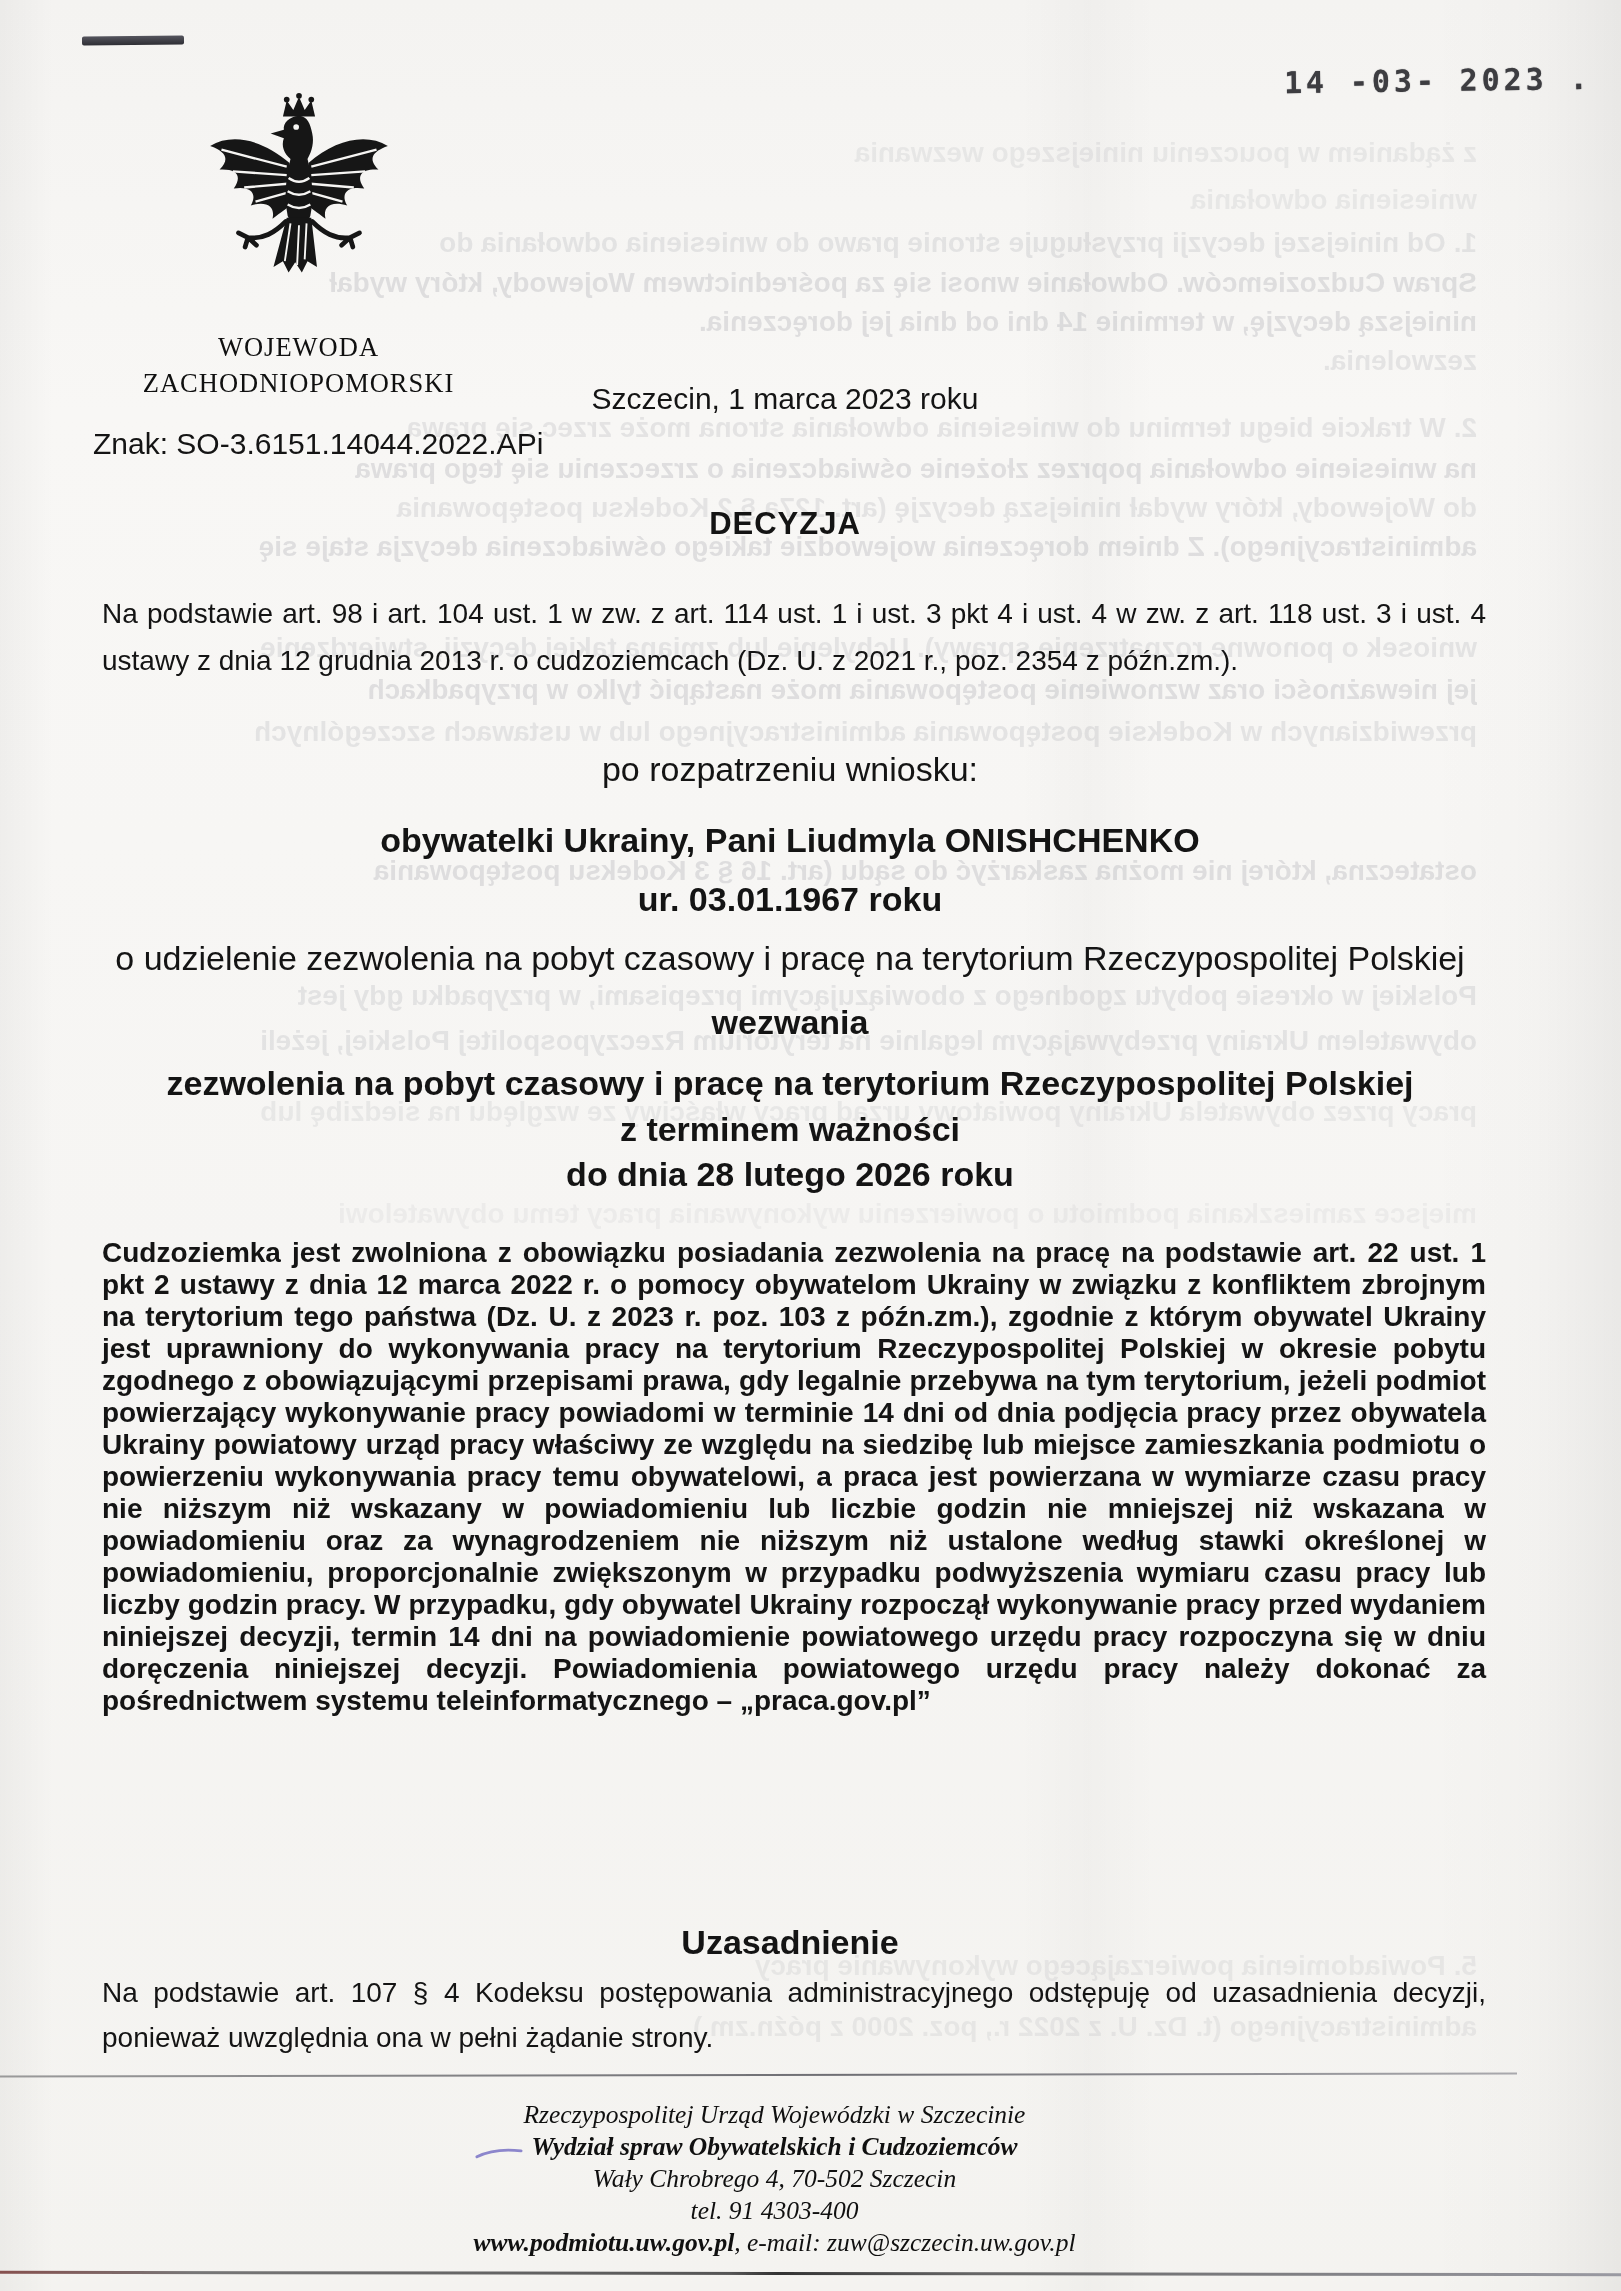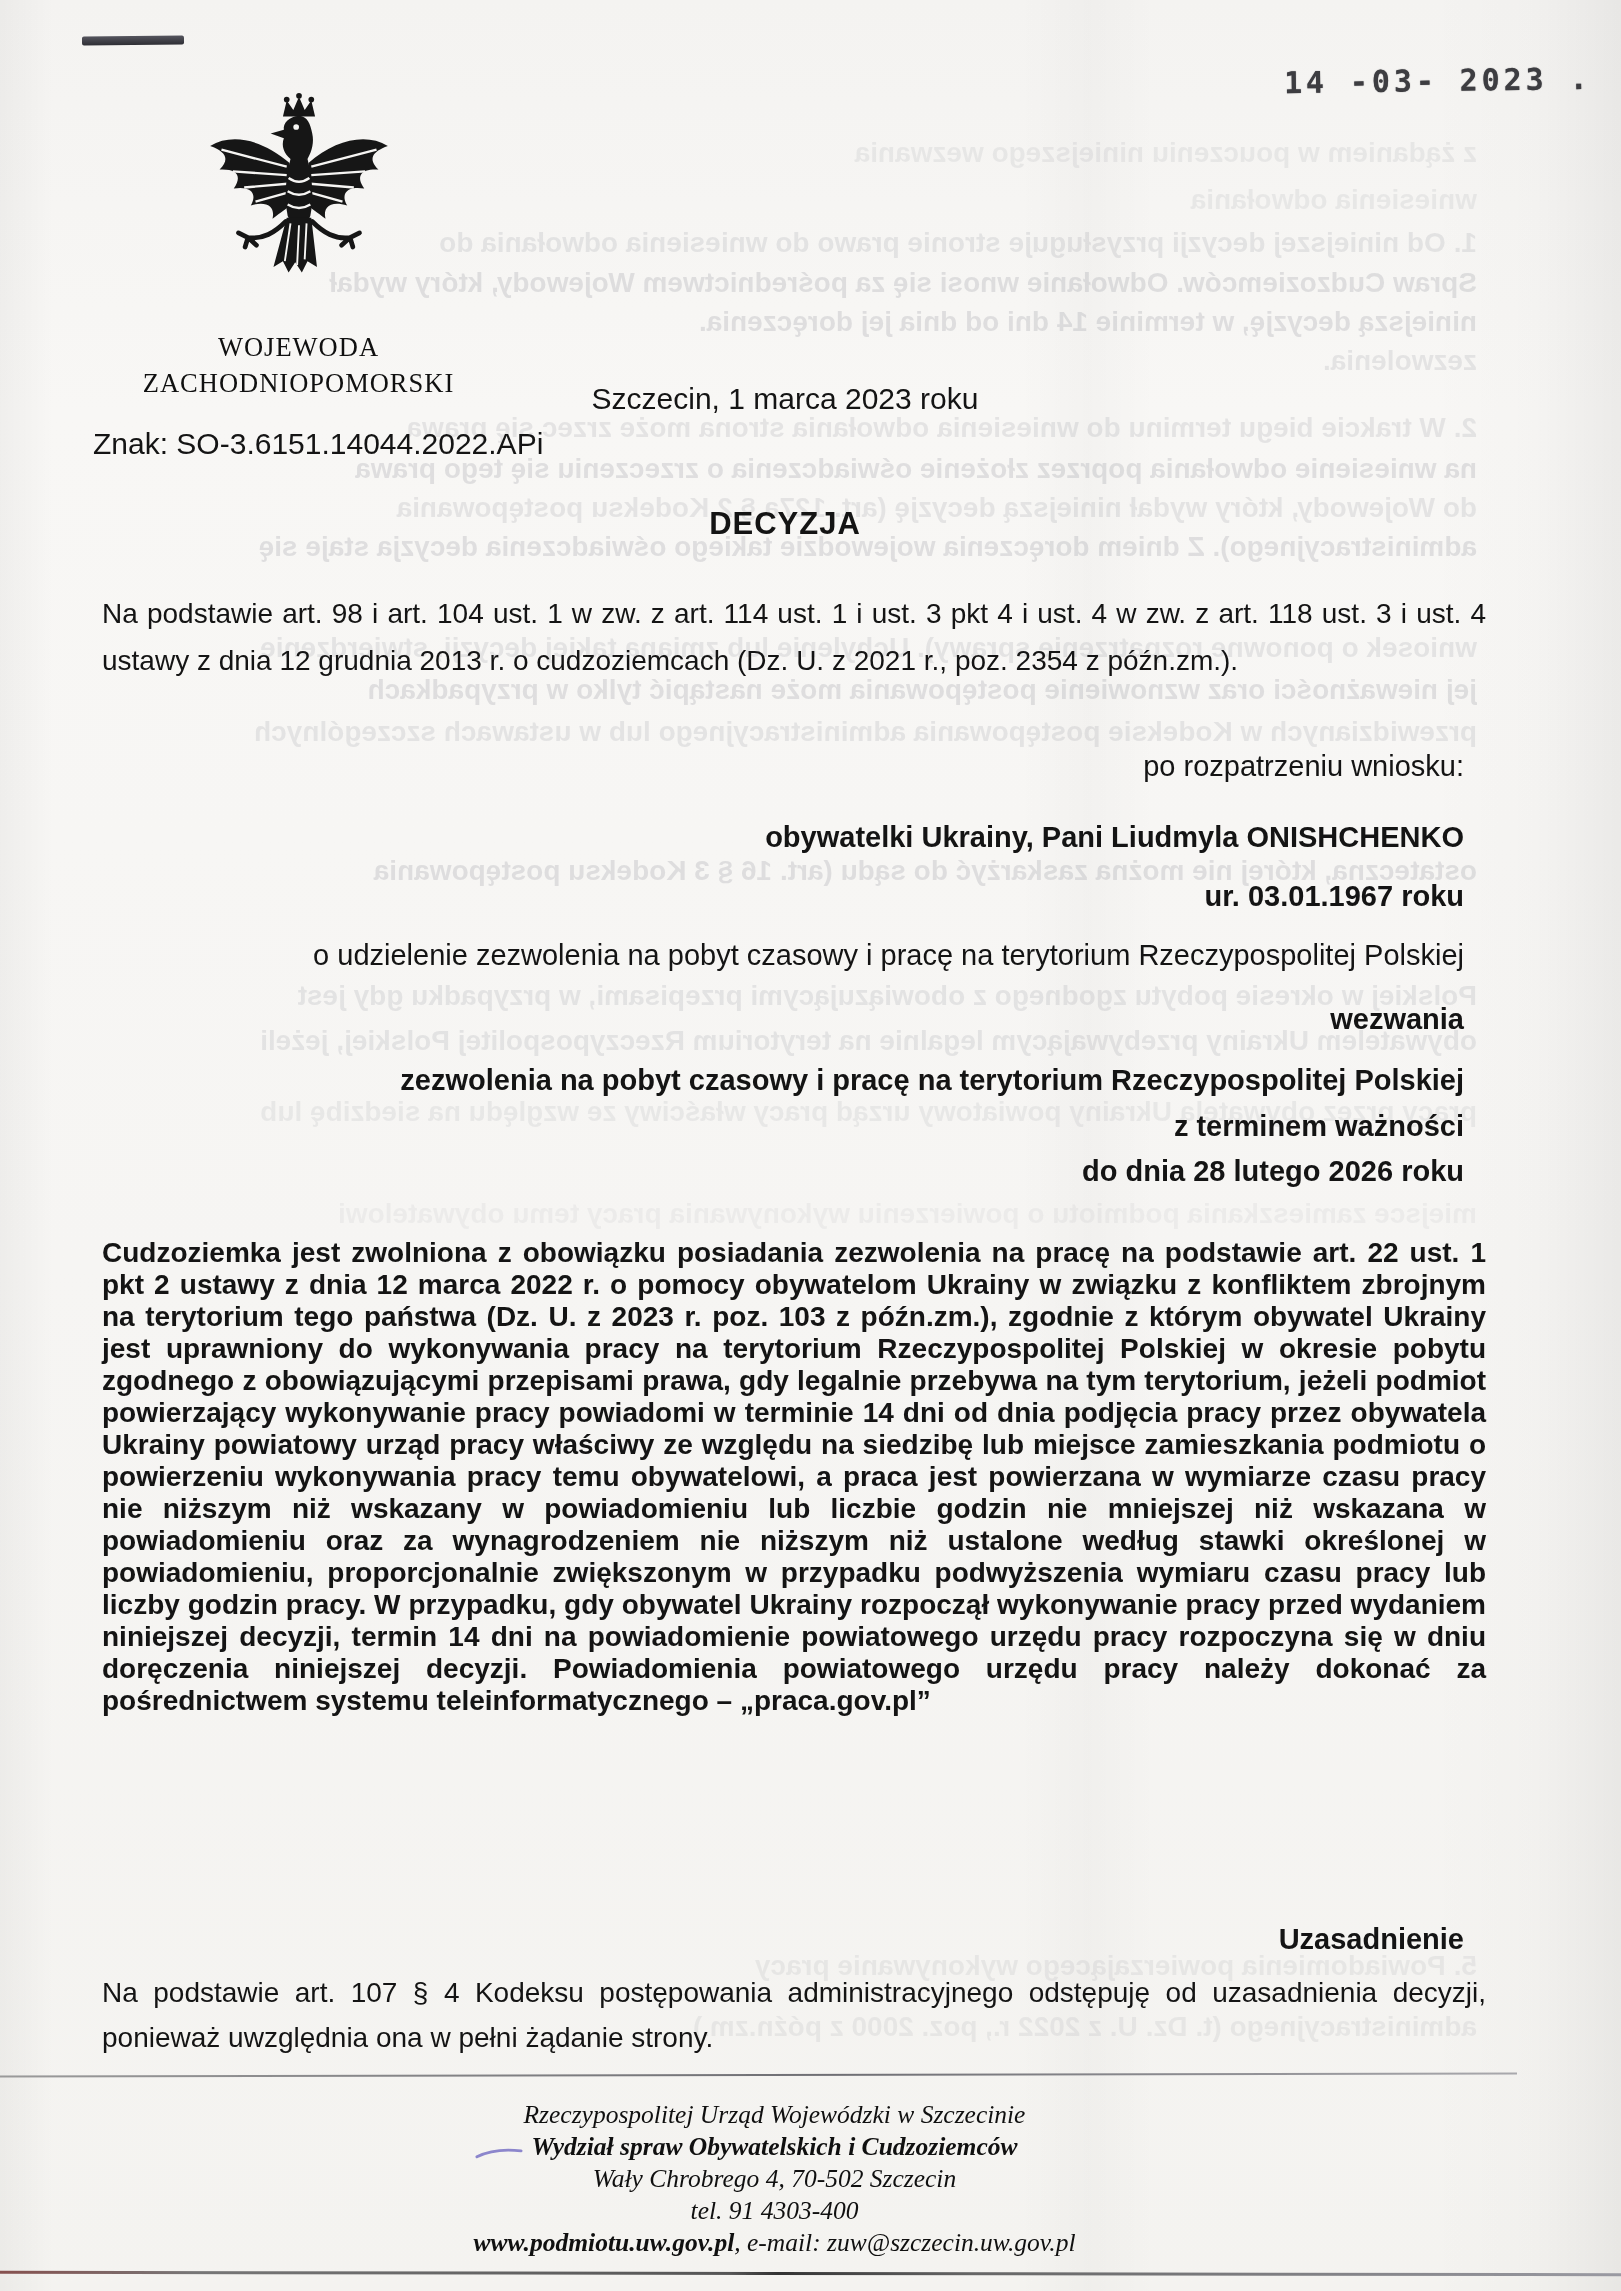--- a/index.html
+++ b/index.html
@@ -25,21 +25,21 @@
   
   .authority{top:88px;left:137px;width:323px;text-align:center;}
   .authority .name{font-family:"Liberation Serif", serif;font-size:26.5px;letter-spacing:1px;line-height:36px;color:#101010;}
   .emblem{display:block;margin:0 auto 7.8px auto;}
   .place-date{top:382px;left:93px;width:1384px;text-align:center;font-size:30px;}
   .case-no{top:427px;left:93px;font-size:30px;}
   
   .doc-title{top:506px;left:93px;width:1384px;text-align:center;font-weight:700;font-size:31px;letter-spacing:1px;}
   .para{left:102px;width:1384px;font-size:28px;text-align:justify;}
   .p-legal{top:590px;line-height:47px;}
-  .centered{left:80px;width:1384px;text-align:right;font-size:29px;}
+  .centered{left:98px;width:1384px;text-align:center;font-size:34px;}
   .c-review{top:750px;}
   .c-applicant{top:821px;font-weight:700;}
   .c-birth{top:880px;font-weight:700;}
   .c-request{top:939px;}
   .c-grant{top:1003px;font-weight:700;}
   .c-grantwhat{top:1064px;font-weight:700;}
   .c-validlabel{top:1110px;font-weight:700;}
   .c-validdate{top:1155px;font-weight:700;}
   .p-exempt{top:1237px;line-height:32px;font-weight:700;}
   .c-justif-title{top:1923px;font-weight:700;}

